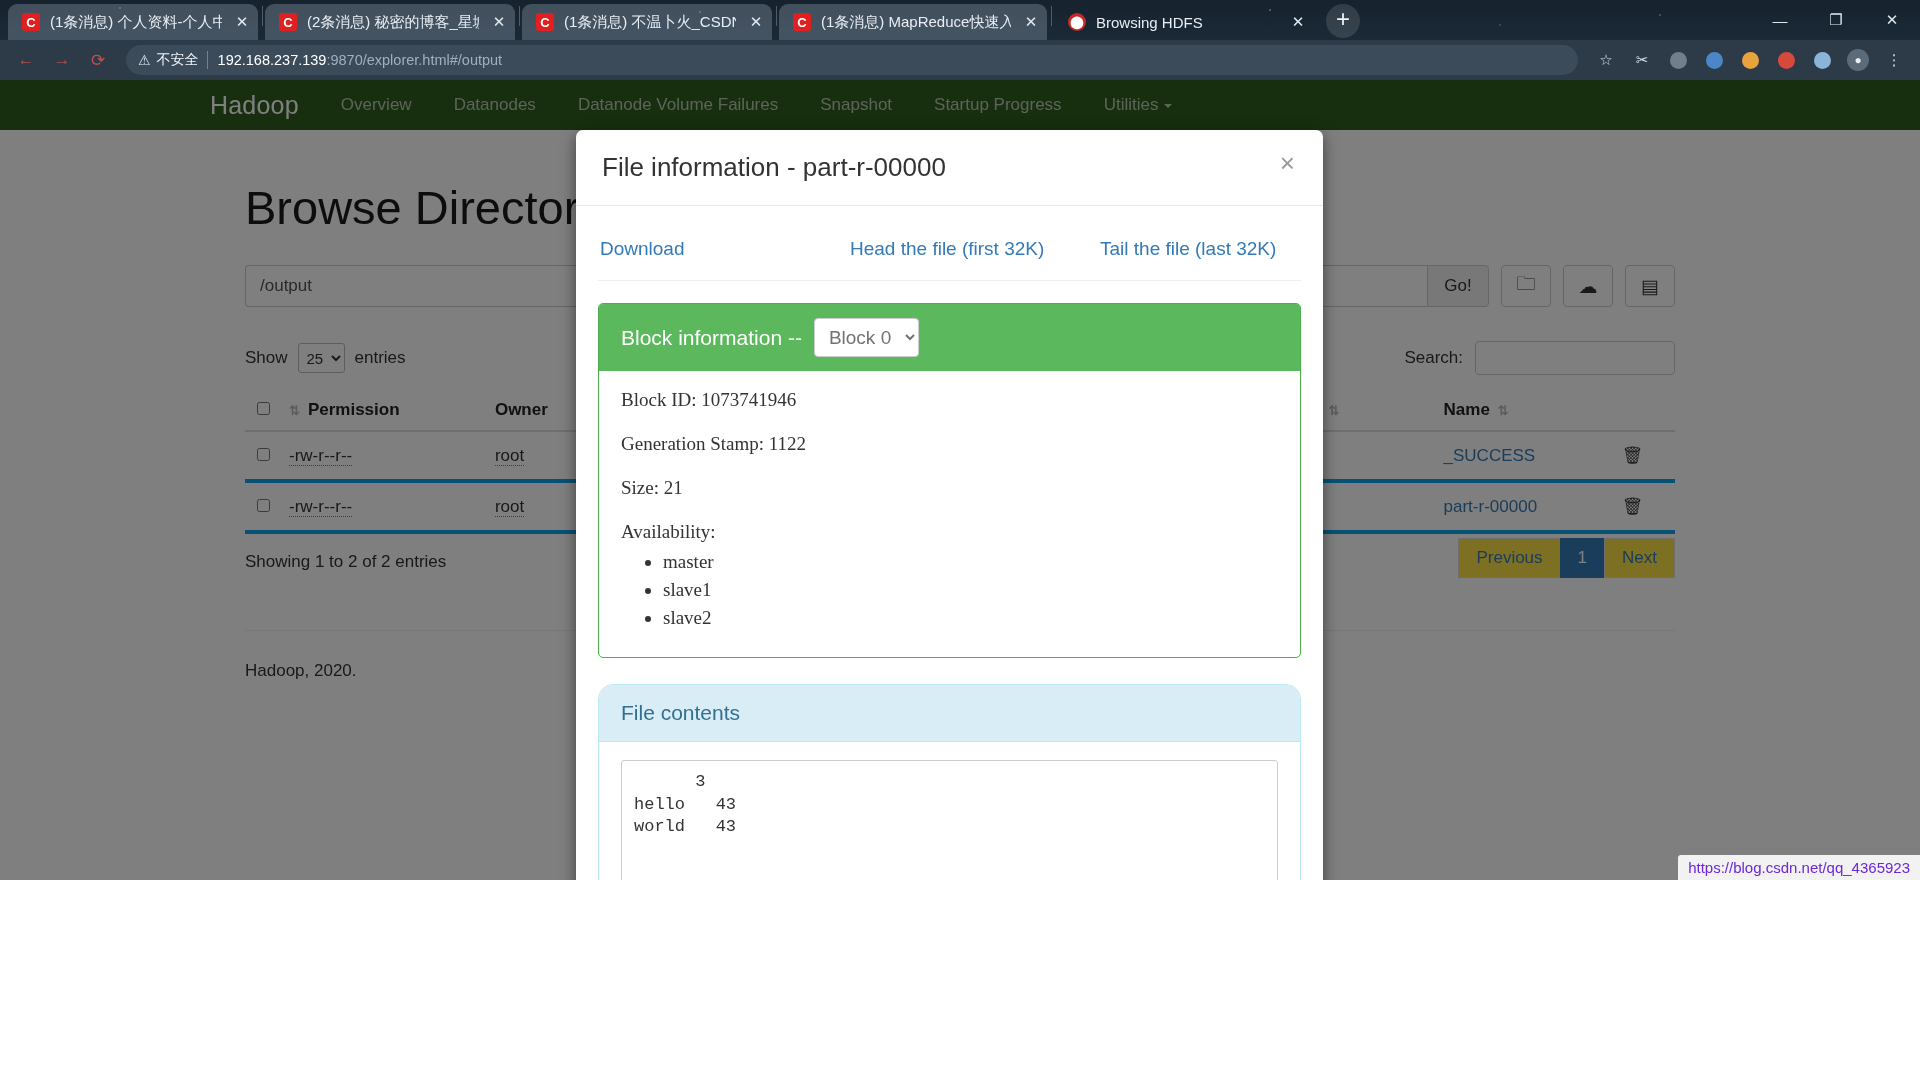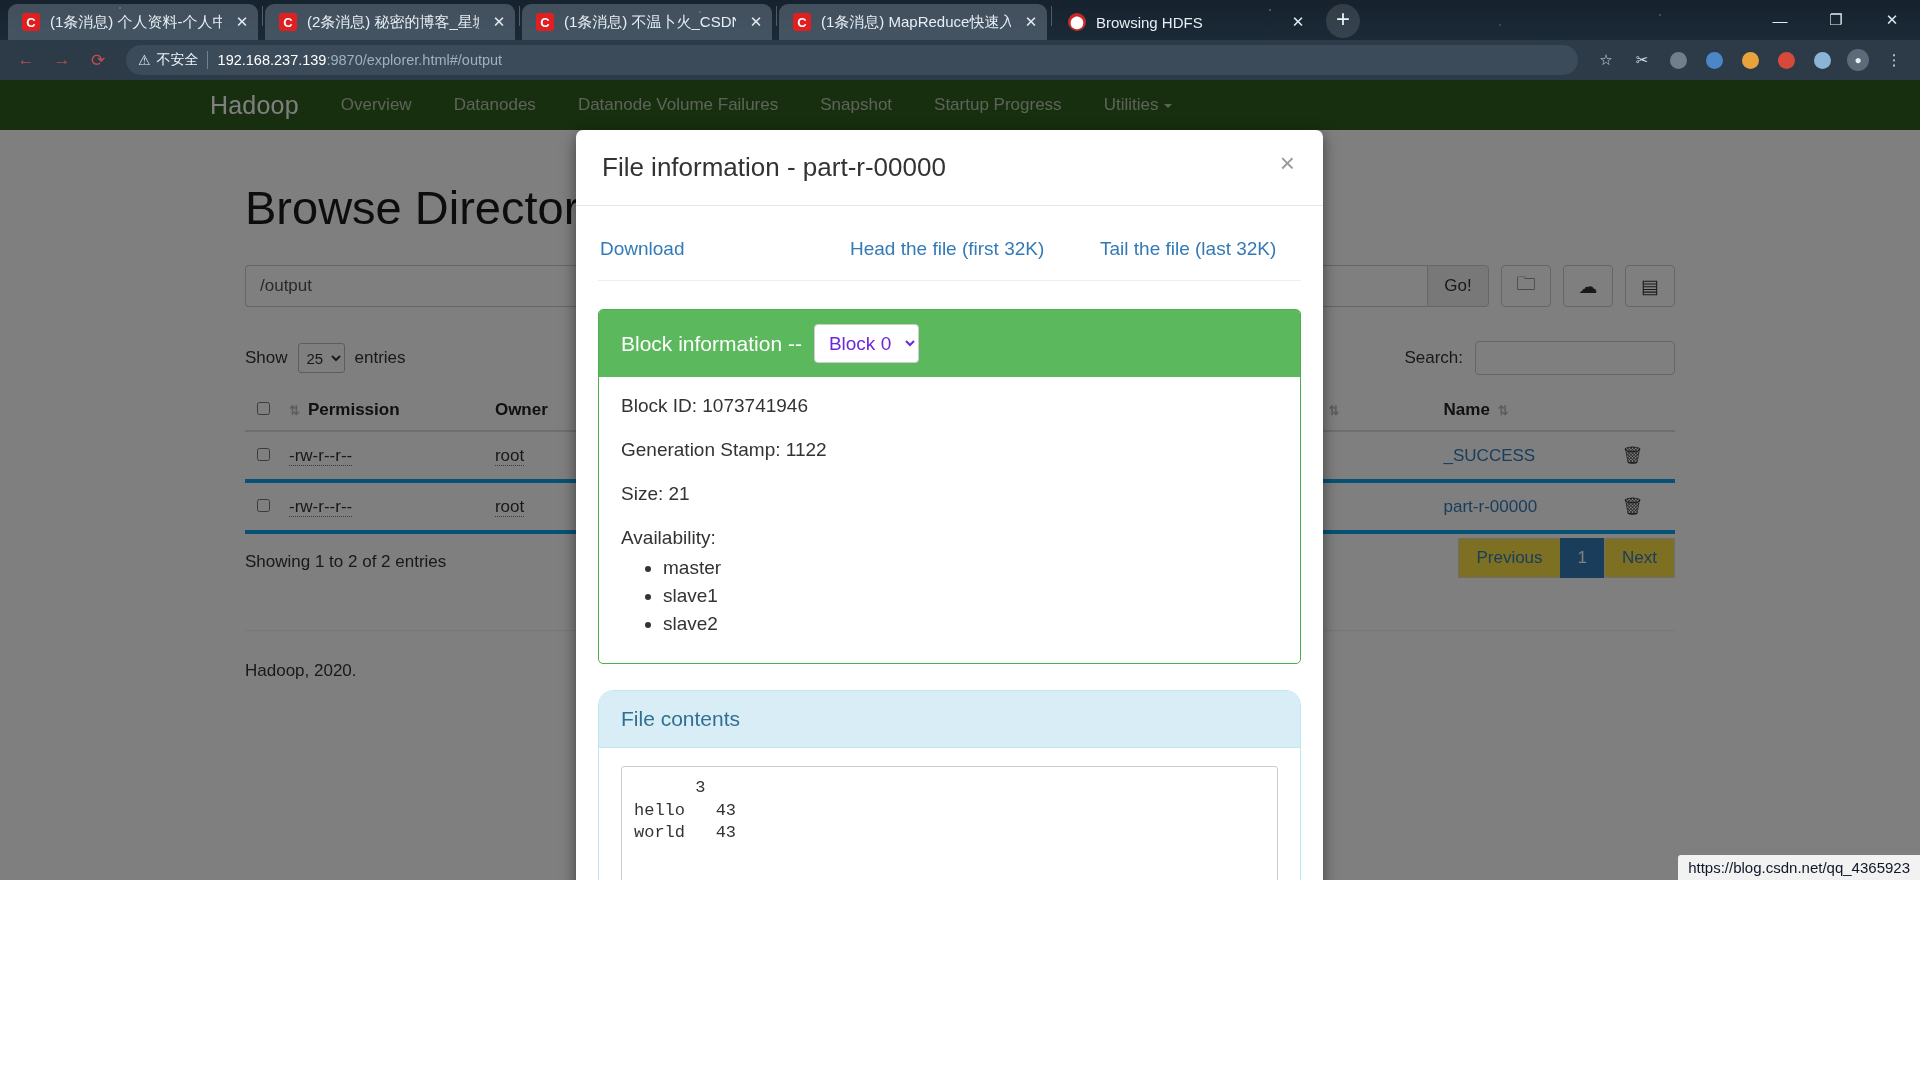--- a/index.html
+++ b/index.html
@@ -251,42 +251,42 @@
   .modal-close {
     position: absolute; right: 22px; top: 18px;
     font-size: 26px; color: #9b9b9b; line-height: 1;
     background: none; border: none; padding: 2px 6px;
   }
   .modal-body { padding: 18px 22px 16px 22px; }
   .link-row {
     display: flex; align-items: center;
     padding: 14px 2px 20px 2px;
     border-bottom: 1px solid #eee;
-    margin-bottom: 28px;
+    margin-bottom: 22px;
   }
   .link-row a { color: #337ab7; font-size: 19px; text-decoration: none; }
   .link-row .l1 { width: 250px; }
   .link-row .l2 { width: 250px; }
 
   .panel-green {
     border: 1px solid #4cae4c; border-radius: 5px; overflow: hidden;
     margin-bottom: 26px;
   }
   .panel-green .phead {
     background: #5cb85c; color: #fff;
     padding: 14px 22px;
     display: flex; align-items: center; gap: 12px;
     font-size: 21px;
   }
   .panel-green .phead select {
     font-size: 19px; padding: 7px 10px;
     border: 1px solid #ccc; border-radius: 4px;
-    background: #fff; color: #6d28d9;
-  }
-  .panel-green .pbody { padding: 18px 22px 22px 22px; }
+    background: #fff; color: #737373;
+  }
+  .panel-green .pbody { padding: 18px 22px 22px 22px; font-family: Liberation Serif, serif; }
   .pbody p { margin: 0 0 22px 0; font-size: 19px; color: #333; }
   .pbody ul { margin: 2px 0 0 0; padding-left: 42px; }
   .pbody li { font-size: 19px; color: #333; margin-bottom: 6px; }
 
   .panel-info { border: 1px solid #bce8f1; border-radius: 15px; overflow: hidden; }
   .panel-info .phead {
     background: #d9edf7; color: #31708f; padding: 16px 22px; font-size: 21px;
     border-bottom: 1px solid #bce8f1;
   }
   .panel-info .pbody { padding: 18px 22px 22px 22px; background: #fff; }
@@ -305,21 +305,21 @@
     border-top: 1px solid #e5e5e5;
     padding: 20px 22px;
     display: flex; justify-content: flex-end;
   }
   .btn-success {
     background: #5cb85c; border: 1px solid #4cae4c; color: #fff;
     font-size: 20px; padding: 11px 22px; border-radius: 5px;
   }
   .statusbar {
     position: absolute; right: 0; bottom: 0;
-    background: #f2f2f2; color: #0f172a;
+    background: #f2f2f2; color: #6d28d9;
     font-size: 15px; padding: 4px 10px;
     border-radius: 3px 0 0 0;
   }
 </style>
 </head>
 <body>
 
 <div id="browser">
 
   <div class="tabstrip">

